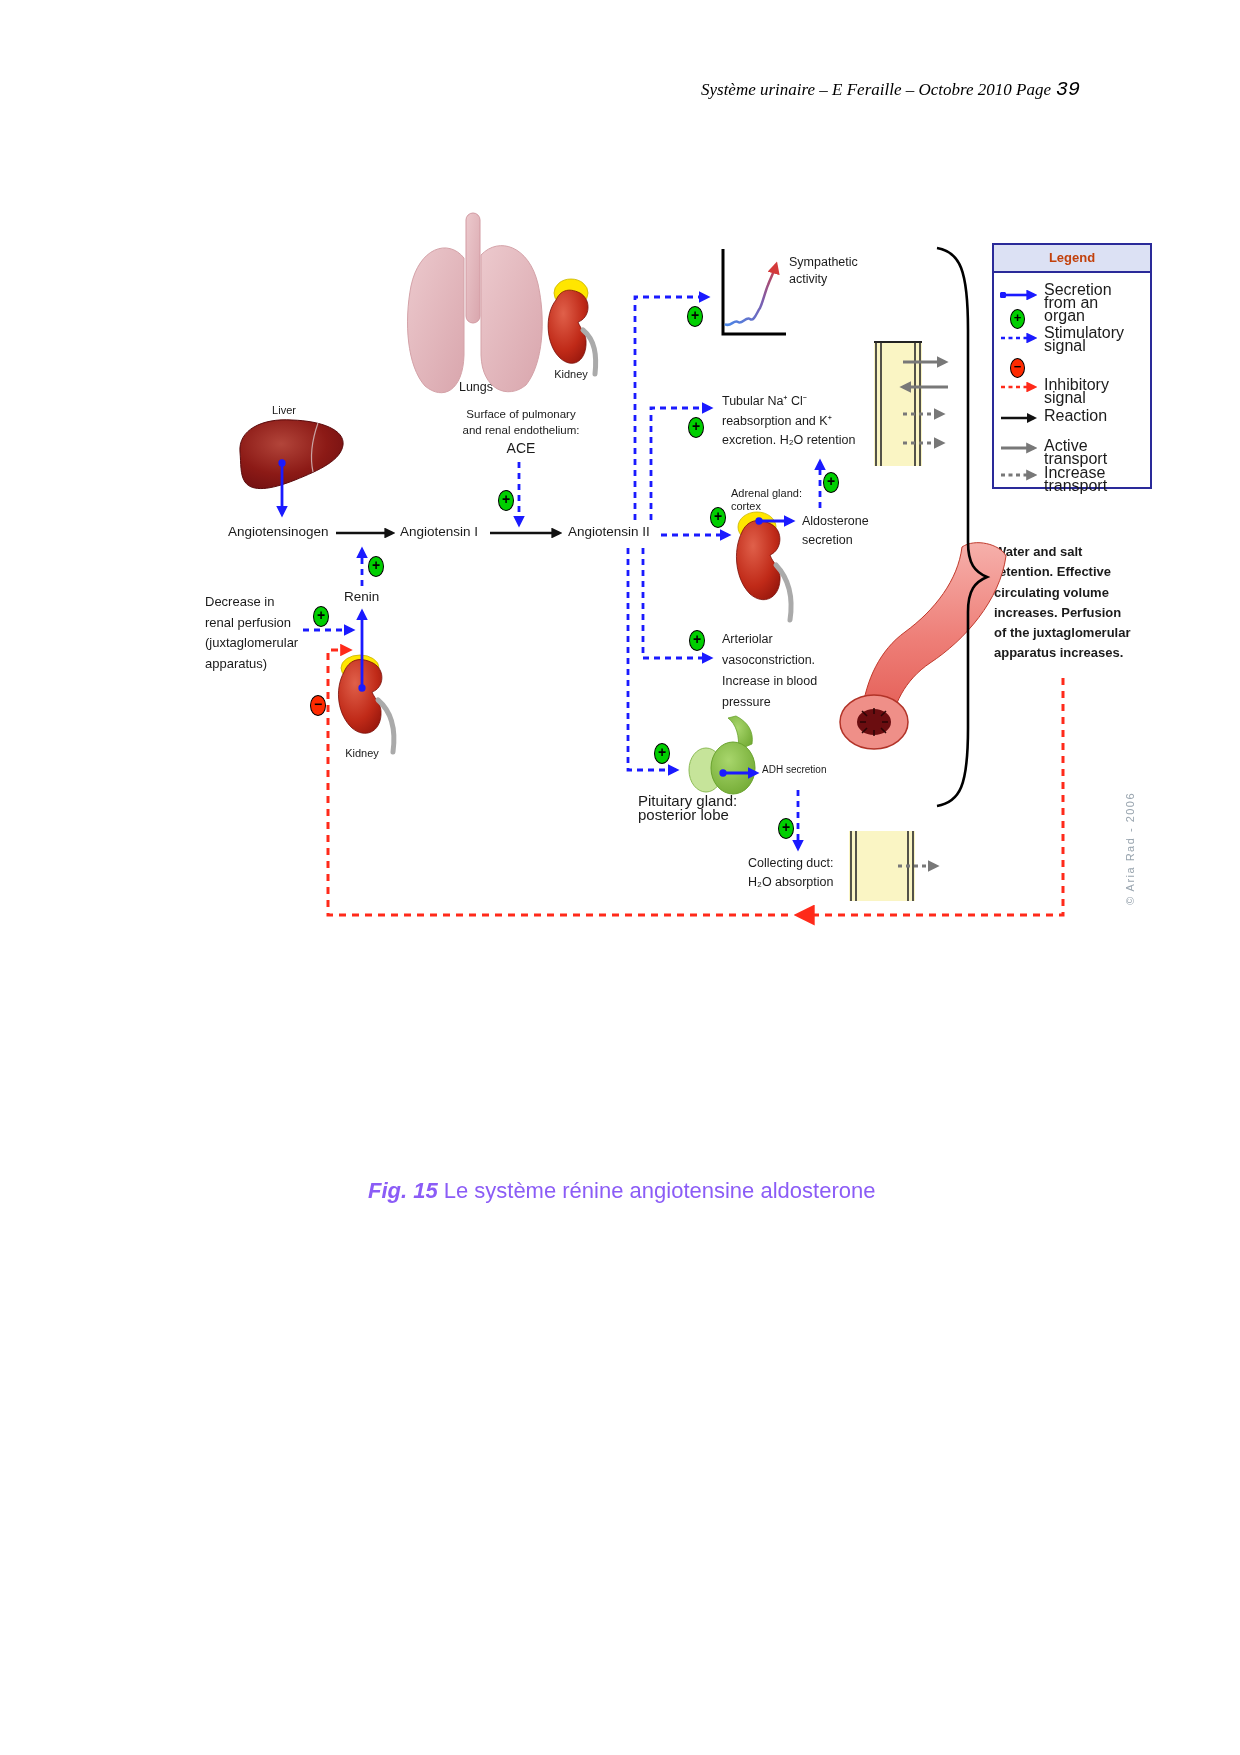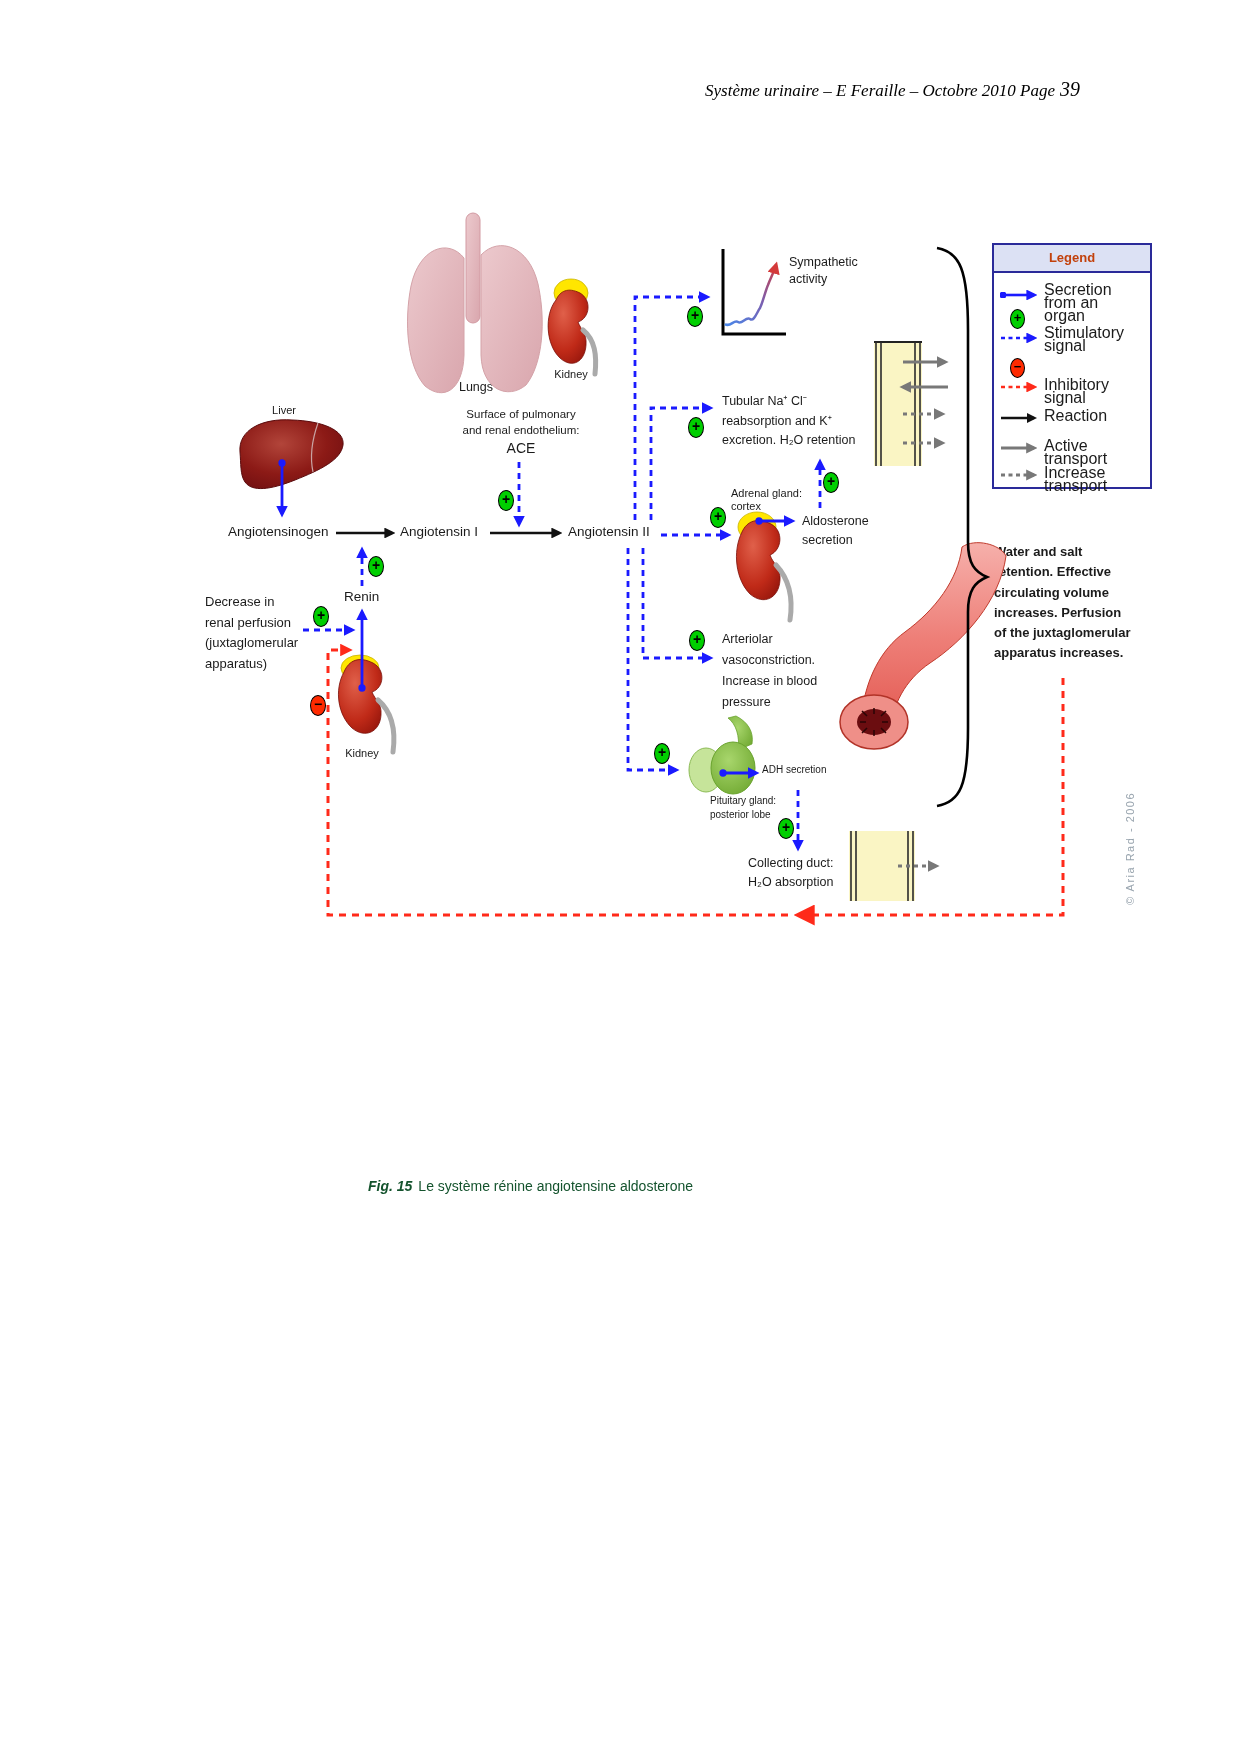--- a/index.html
+++ b/index.html
@@ -16,22 +16,22 @@
   .badge.plus{background:#00cf00;}
   .badge.minus{background:#ff2a00;color:#000;}
   .legend{position:absolute;left:992px;top:243px;width:160px;height:246px;
           border:2px solid #2a2a99;background:#fff;box-sizing:border-box;z-index:4;}
   .legend-header{height:26px;background:#dce1f4;border-bottom:2px solid #2a2a99;
                  text-align:center;font:bold 13px/26px "Liberation Sans",sans-serif;color:#c2410c;}
   .legend .lbl{position:absolute;left:50px;font-size:16px;line-height:13px;color:#1b1b1b;}
   .legend .badge{width:15px;height:20px;font:bold 13px/16px "Liberation Sans",sans-serif;}
   .hdr{position:absolute;left:600px;top:78px;width:480px;text-align:right;
        font-family:"Liberation Serif",serif;font-style:italic;font-size:17px;color:#000;}
-  .hdr .pageno{font-size:20px;margin-left:5px;}
-  .caption{position:absolute;left:368px;top:1178px;font-size:14px;color:#14532d;white-space:nowrap;}
+  .hdr .pageno{font-size:20px;margin-left:5px;font-family:Liberation Mono, monospace;}
+  .caption{position:absolute;left:368px;top:1178px;font-size:22px;color:#8b5cf6;white-space:nowrap;}
   .caption .pfx{font-weight:bold;font-style:italic;margin-right:6px;}
   .credit{position:absolute;left:1124px;top:905px;transform:rotate(-90deg);
           transform-origin:0 0;font-size:11px;letter-spacing:1.5px;color:#98a4ae;
           white-space:nowrap;}
 </style>
 </head>
 <body>
 
 <div id="page">
 
@@ -235,21 +235,21 @@
 
   <div class="t" style="left:722px;top:629px;line-height:21px">
     <span class="line">Arteriolar</span>
     <span class="line">vasoconstriction.</span>
     <span class="line">Increase in blood</span>
     <span class="line">pressure</span>
   </div>
 
   <div class="t" style="left:864px;top:712px;font-size:11px">Arteriole</div>
 
-  <div class="t" style="left:710px;top:794px;font-size:10px;line-height:14px">
+  <div class="t" style="left:638px;top:794px;font-size:15px;line-height:14px">
     <span class="line">Pituitary gland:</span>
     <span class="line">posterior lobe</span>
   </div>
 
   <div class="t" style="left:762px;top:764px;font-size:10px">ADH secretion</div>
 
   <div class="t" style="left:748px;top:854px;line-height:18.5px">
     <span class="line">Collecting duct:</span>
     <span class="line">H₂O absorption</span>
   </div>

